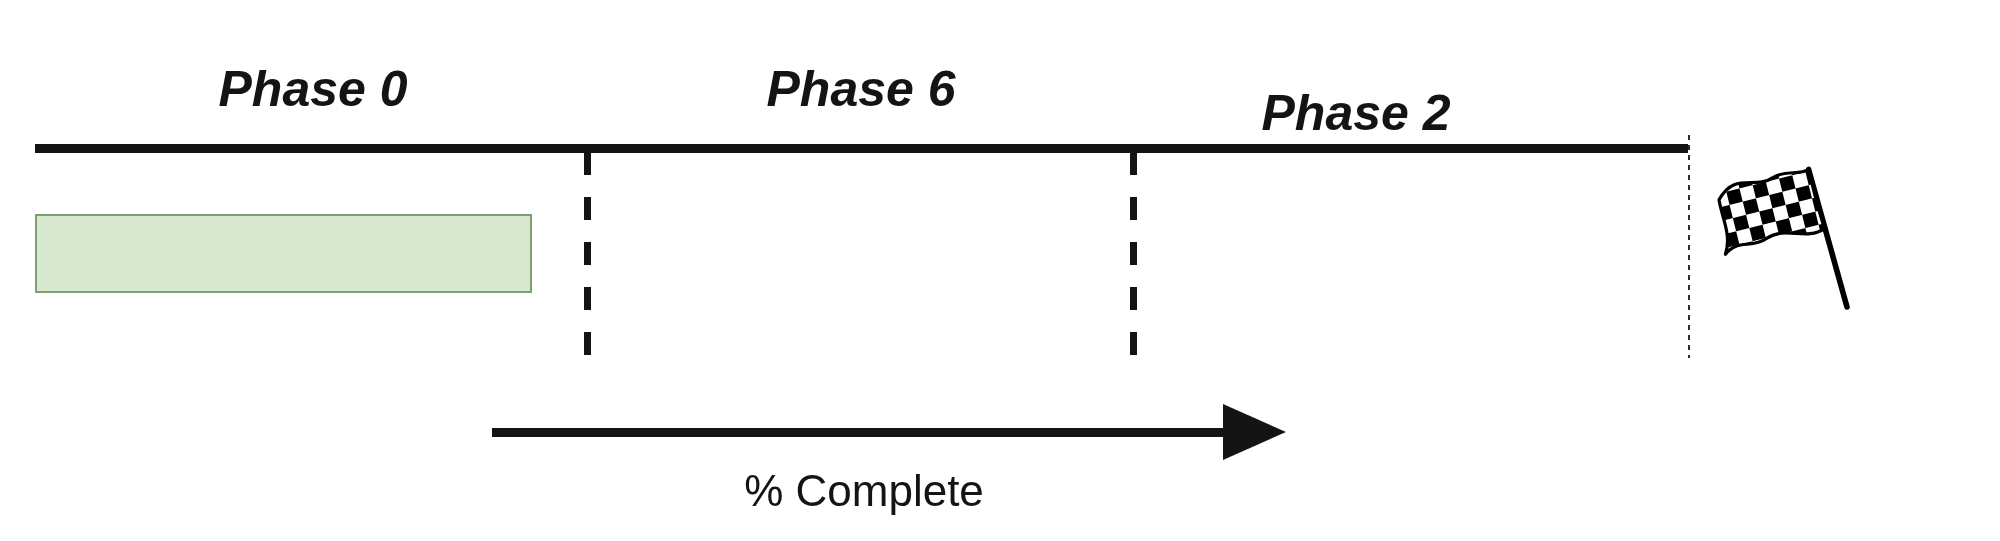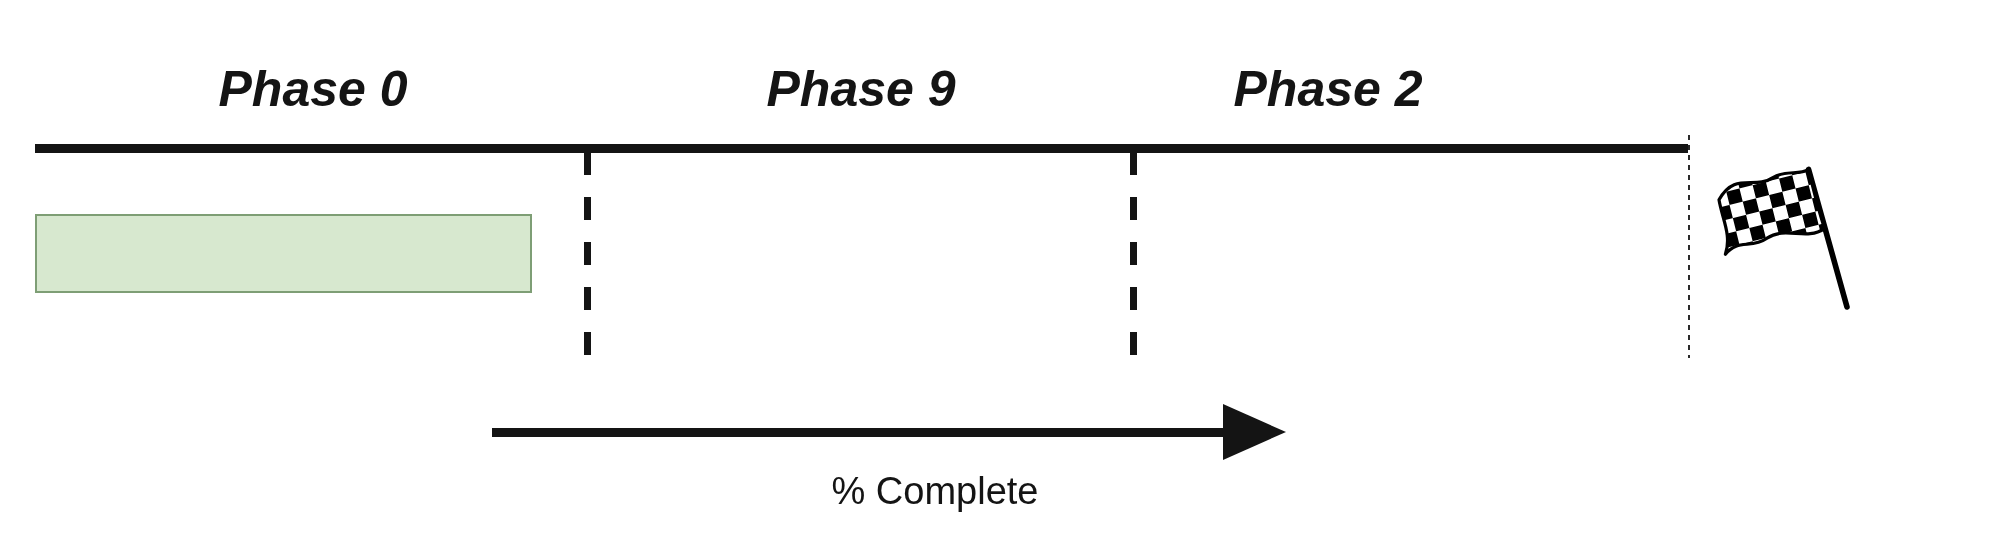--- a/index.html
+++ b/index.html
@@ -19,21 +19,21 @@
     font-style: italic;
     font-weight: bold;
     font-size: 50px;
     line-height: 54px;
     white-space: nowrap;
     color: #141414;
     text-align: right;
   }
   #ph0 { left: 313px; }
   #ph1 { left: 861px; }
-  #ph2 { left: 1328px; }
+  #ph2 { left: 1356px; margin-top: 24px; }
 
   .timeline-line {
     position: absolute;
     left: 35px;
     top: 144px;
     width: 1653px;
     height: 9px;
     background: #141414;
   }
   .separator {
@@ -103,37 +103,37 @@
     left: 1223px;
     top: 404px;
     width: 0;
     height: 0;
     border-left: 63px solid #141414;
     border-top: 28px solid transparent;
     border-bottom: 28px solid transparent;
   }
   .axis-label {
     position: absolute;
-    left: 935px;
+    left: 864px;
     top: 468px;
     transform: translateX(-50%);
-    font-size: 38px;
+    font-size: 44px;
     line-height: 46px;
     white-space: nowrap;
     color: #141414;
   }
 </style>
 </head>
 <body>
 
 <div class="canvas">
 
   <div class="phase-label" id="ph0">Phase 0</div>
 
-  <div class="phase-label" id="ph1">Phase 9</div>
+  <div class="phase-label" id="ph1">Phase 6</div>
 
   <div class="phase-label" id="ph2">Phase 2</div>
 
   <div class="timeline-line"></div>
 
   <div class="separator" id="sep1"></div>
 
   <div class="separator" id="sep2"></div>
 
   <div class="progress-bar"></div>

